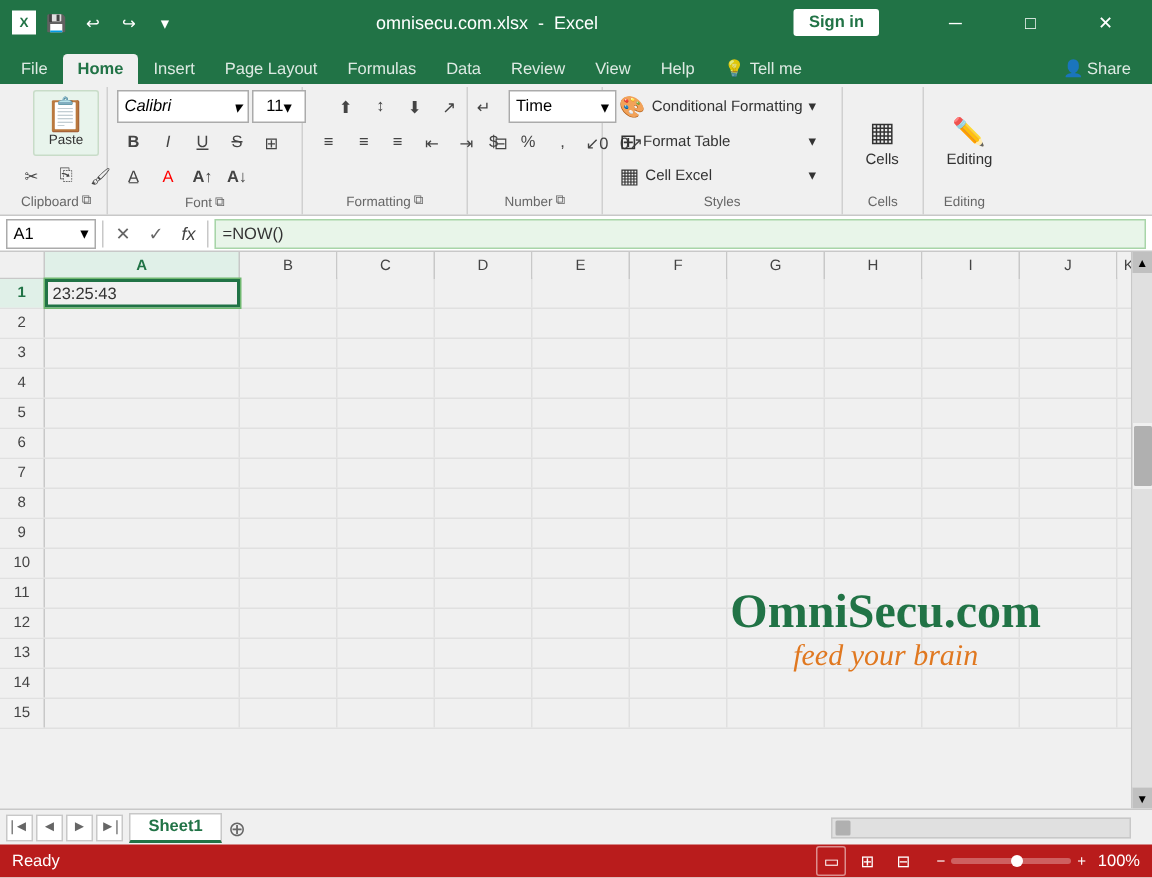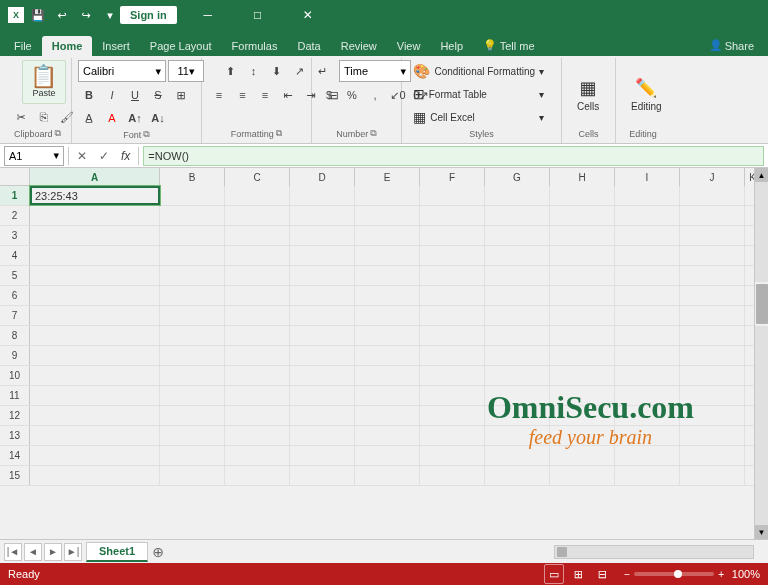--- a/index.html
+++ b/index.html
@@ -12,21 +12,21 @@
       display: flex;
       align-items: center;
       padding: 0 8px;
       color: white;
     }
     .title-bar-left { display: flex; align-items: center; gap: 4px; }
     .title-bar-center { flex: 1; text-align: center; font-size: 12px; color: white; }
     .title-bar-right { display: flex; align-items: center; gap: 4px; }
     .title-icon { width: 16px; height: 16px; background: white; display: inline-flex; align-items: center; justify-content: center; font-size: 9px; color: #217346; font-weight: bold; }
     .title-btn { width: 20px; height: 20px; display: flex; align-items: center; justify-content: center; color: white; font-size: 11px; cursor: pointer; }
-    .sign-in-btn { background: white; color: #217346; border: none; padding: 3px 10px; font-size: 11px; border-radius: 2px; cursor: pointer; margin-right: 4px; font-weight: 600; }
+    .sign-in-btn { background: white; color: #217346; border: none; padding: 3px 10px; font-size: 11px; border-radius: 2px; cursor: pointer; margin-right: 24px; font-weight: 600; }
     .win-btn { width: 46px; height: 30px; display: flex; align-items: center; justify-content: center; color: white; font-size: 12px; cursor: pointer; }
 
     
     .ribbon-tabs {
       background: #217346;
       display: flex;
       align-items: flex-end;
       padding: 0 4px;
       height: 26px;
     }
@@ -90,21 +90,21 @@
       display: flex; align-items: center; justify-content: center;
       width: 22px; height: 22px; cursor: pointer; border-radius: 2px;
       font-size: 11px; color: #444; border: 1px solid transparent;
     }
 
     
     .font-name-box {
       width: 88px; height: 22px;
       border: 1px solid #ababab; background: white;
       display: flex; align-items: center; padding: 0 4px;
-      font-size: 11px; cursor: pointer;
+      font-size: 11px; cursor: pointer; font-style: italic;
     }
     .font-size-box {
       width: 36px; height: 22px;
       border: 1px solid #ababab; background: white;
       display: flex; align-items: center; justify-content: center;
       font-size: 11px; cursor: pointer;
     }
 
     
     .num-format-box {
@@ -231,20 +231,25 @@
 </head>
 <body>
 
 <div class="title-bar">
   <div class="title-bar-left">
     <div class="title-icon">X</div>
     <div class="title-btn">💾</div>
     <div class="title-btn">↩</div>
     <div class="title-btn">↪</div>
     <div class="title-btn">▾</div>
+  </div>
+  <div class="title-bar-center">
+    <span>omnisecu.com.xlsx</span>
+    &nbsp;-&nbsp;
+    <span>Excel</span>
   </div>
   <div class="title-bar-right">
     <button class="sign-in-btn">Sign in</button>
     <div class="win-btn">─</div>
     <div class="win-btn">□</div>
     <div class="win-btn close">✕</div>
   </div>
 </div>
 
 <div class="ribbon-tabs">

